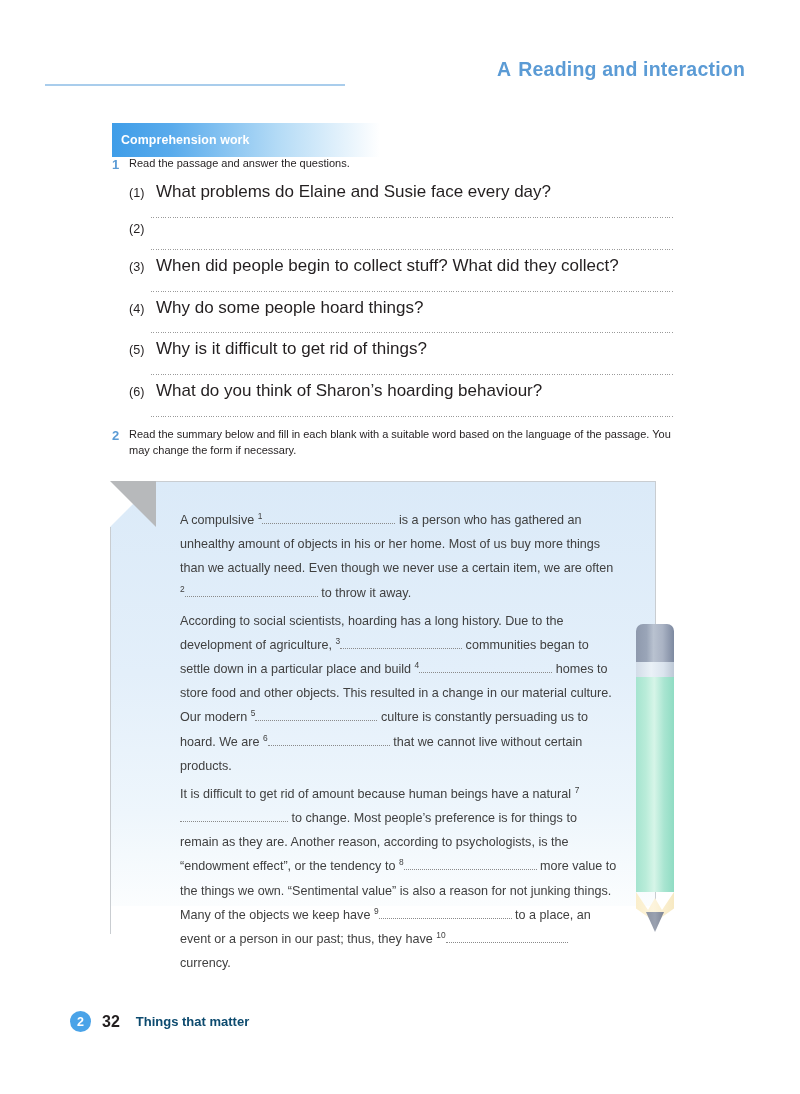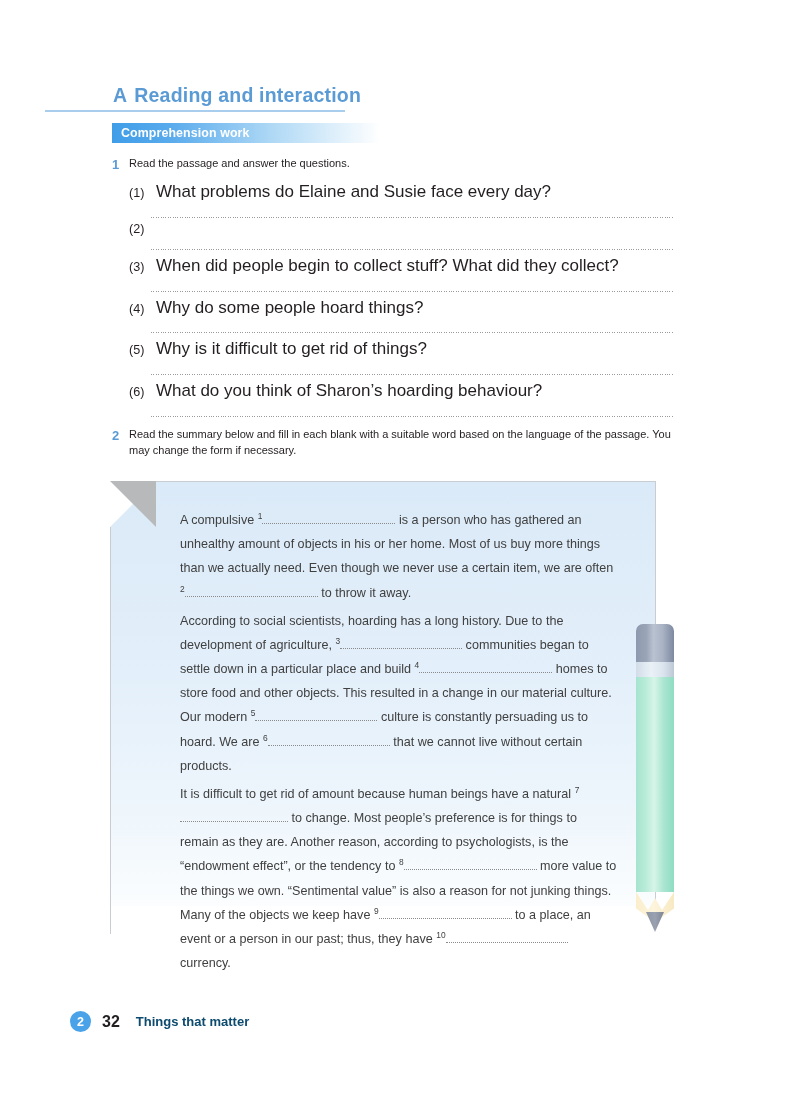--- a/index.html
+++ b/index.html
@@ -13,22 +13,23 @@
     position: relative;
     font-family: "Liberation Sans", sans-serif;
     color: #231f20;
     overflow: hidden;
   }
 
   
   .section-title-wrap {
     position: absolute;
     left: 45px;
-    top: 84px;
+    top: 58px;
     width: 700px;
+    text-align: right;
   }
   .section-title {
     font-size: 19.5px;
     font-weight: bold;
     color: #5b9bd5;
     letter-spacing: 0.2px;
     padding-left: 68px;
     line-height: 1.2;
     white-space: nowrap;
   }
@@ -39,21 +40,21 @@
     height: 1.4px;
     background: #a9cdec;
   }
 
   
   .banner {
     position: absolute;
     left: 112px;
     top: 123px;
     width: 268px;
-    height: 20px;
+    height: 34px;
     background: linear-gradient(to right, #3f9de8 0%, #59abec 22%, #b4dbf6 62%, #ffffff 100%);
     display: flex;
     align-items: center;
   }
   .banner-label {
     color: #ffffff;
     font-size: 12.4px;
     font-weight: bold;
     padding-left: 9px;
     letter-spacing: 0.1px;

